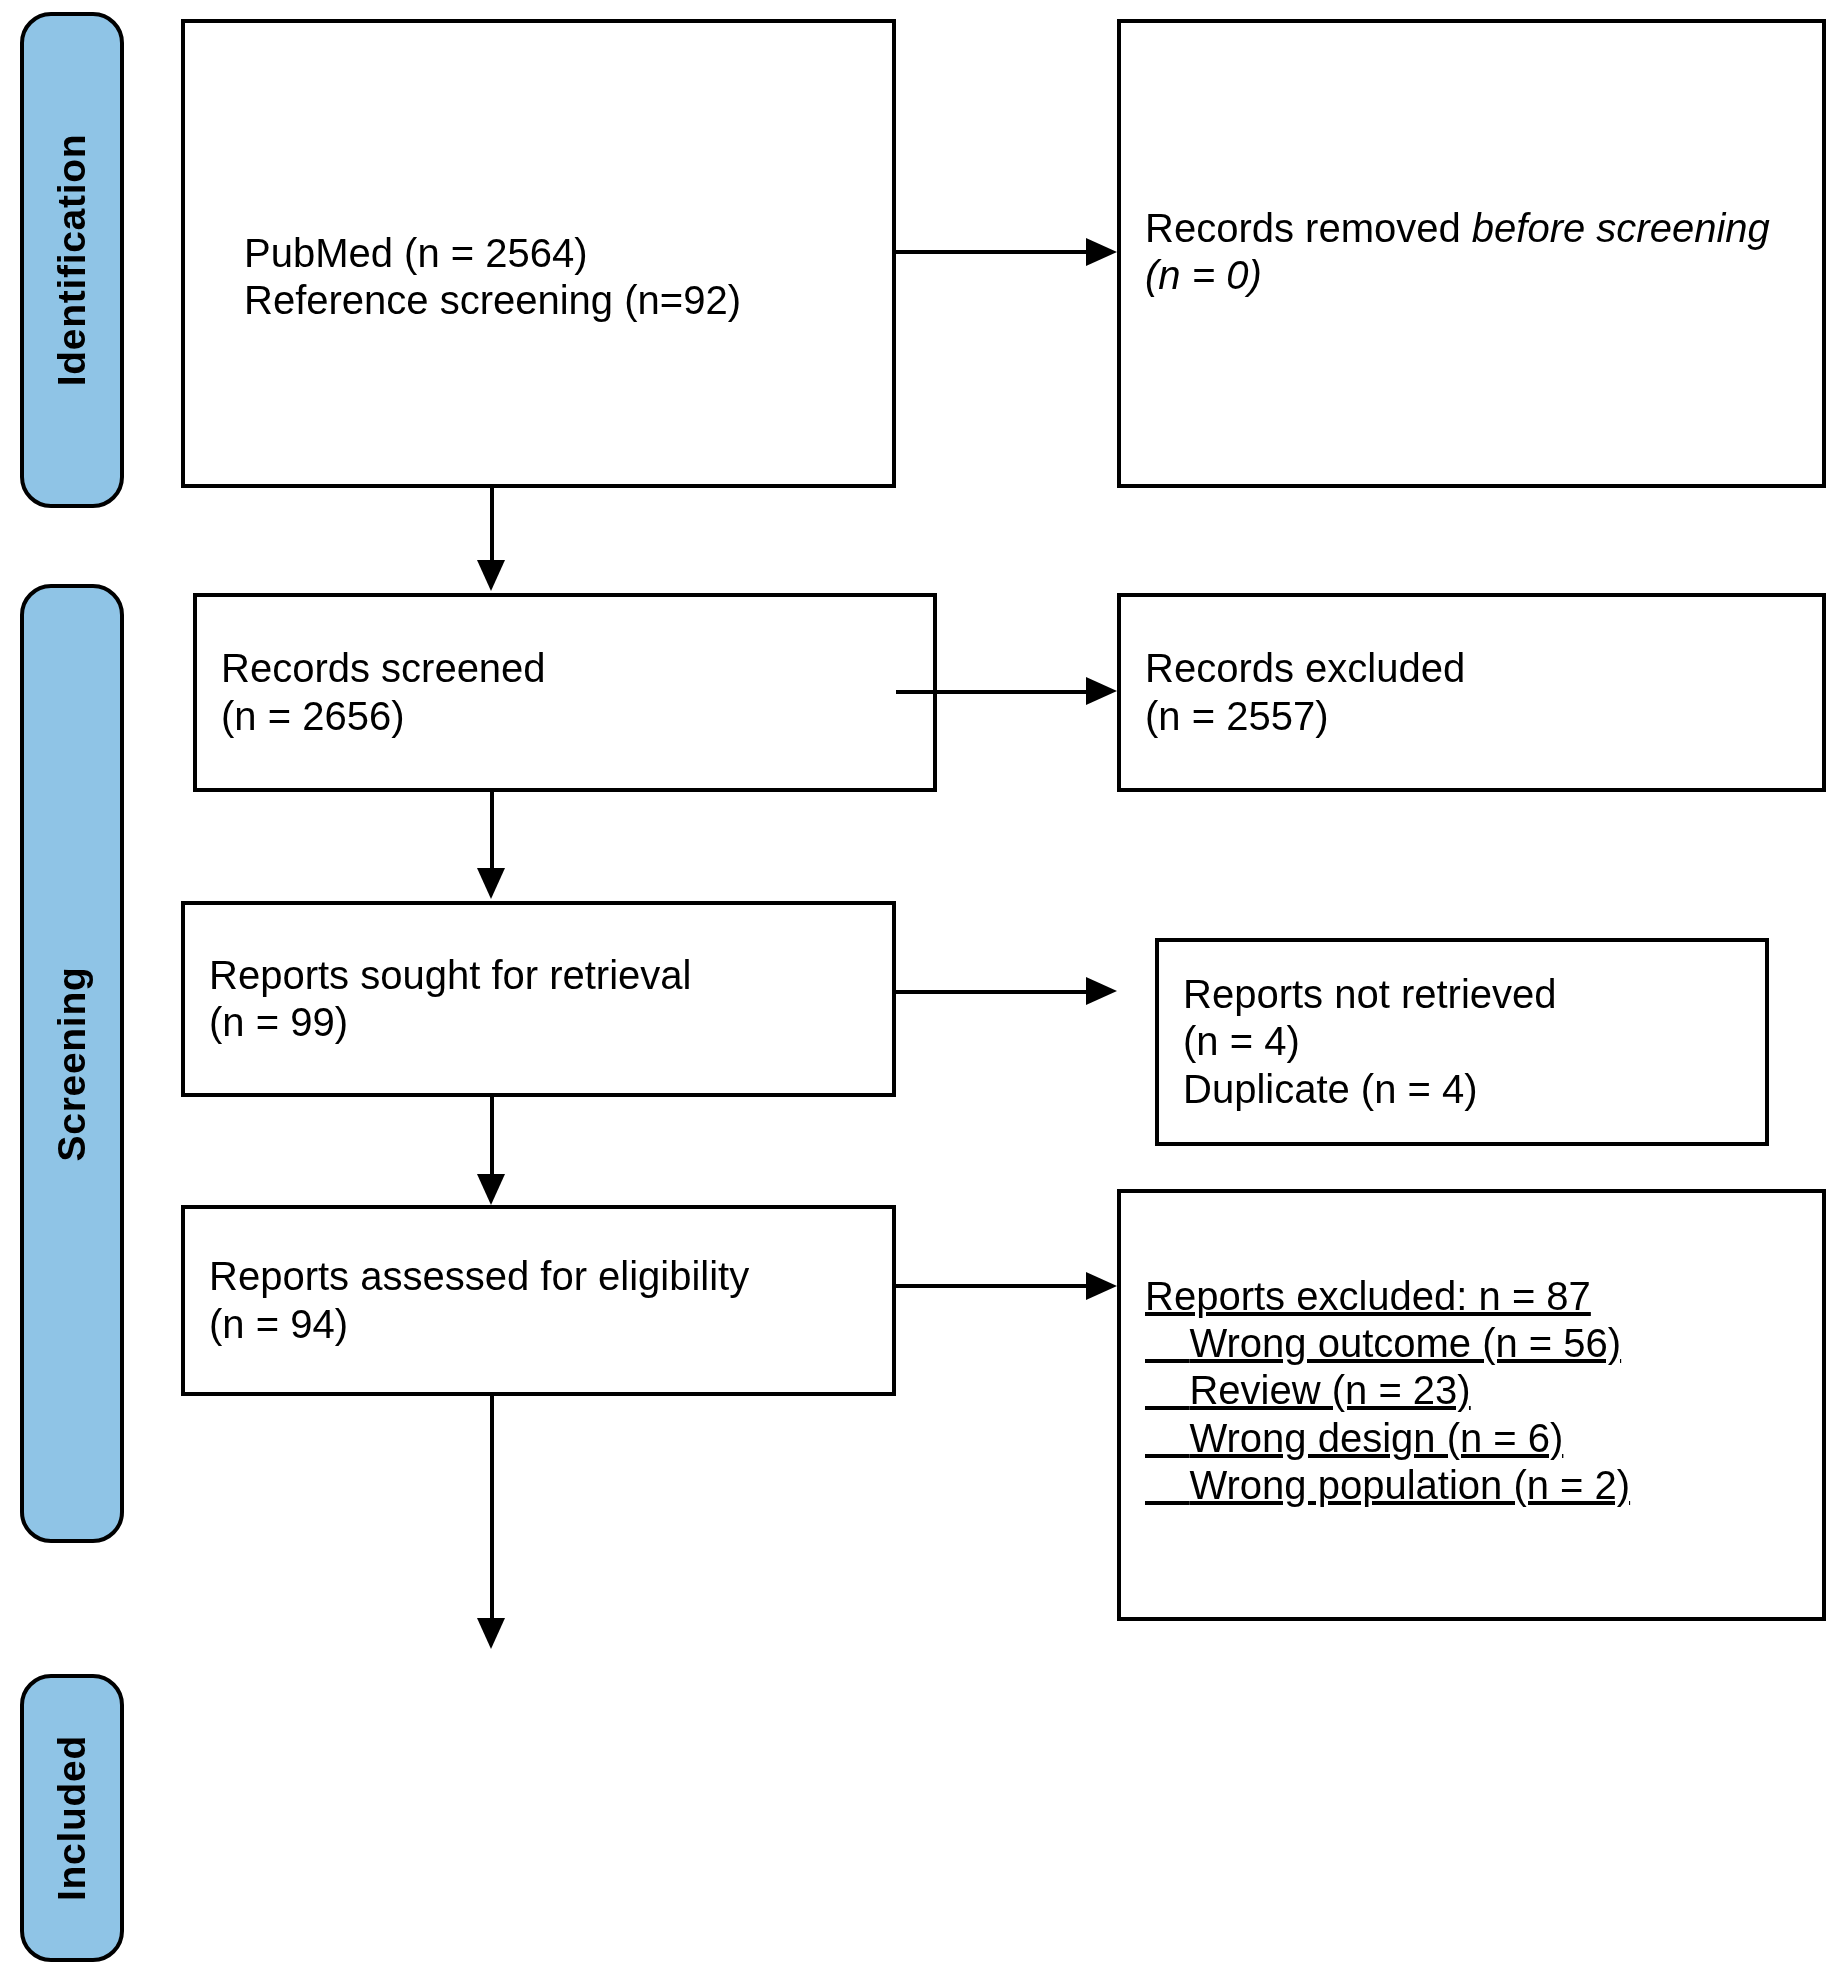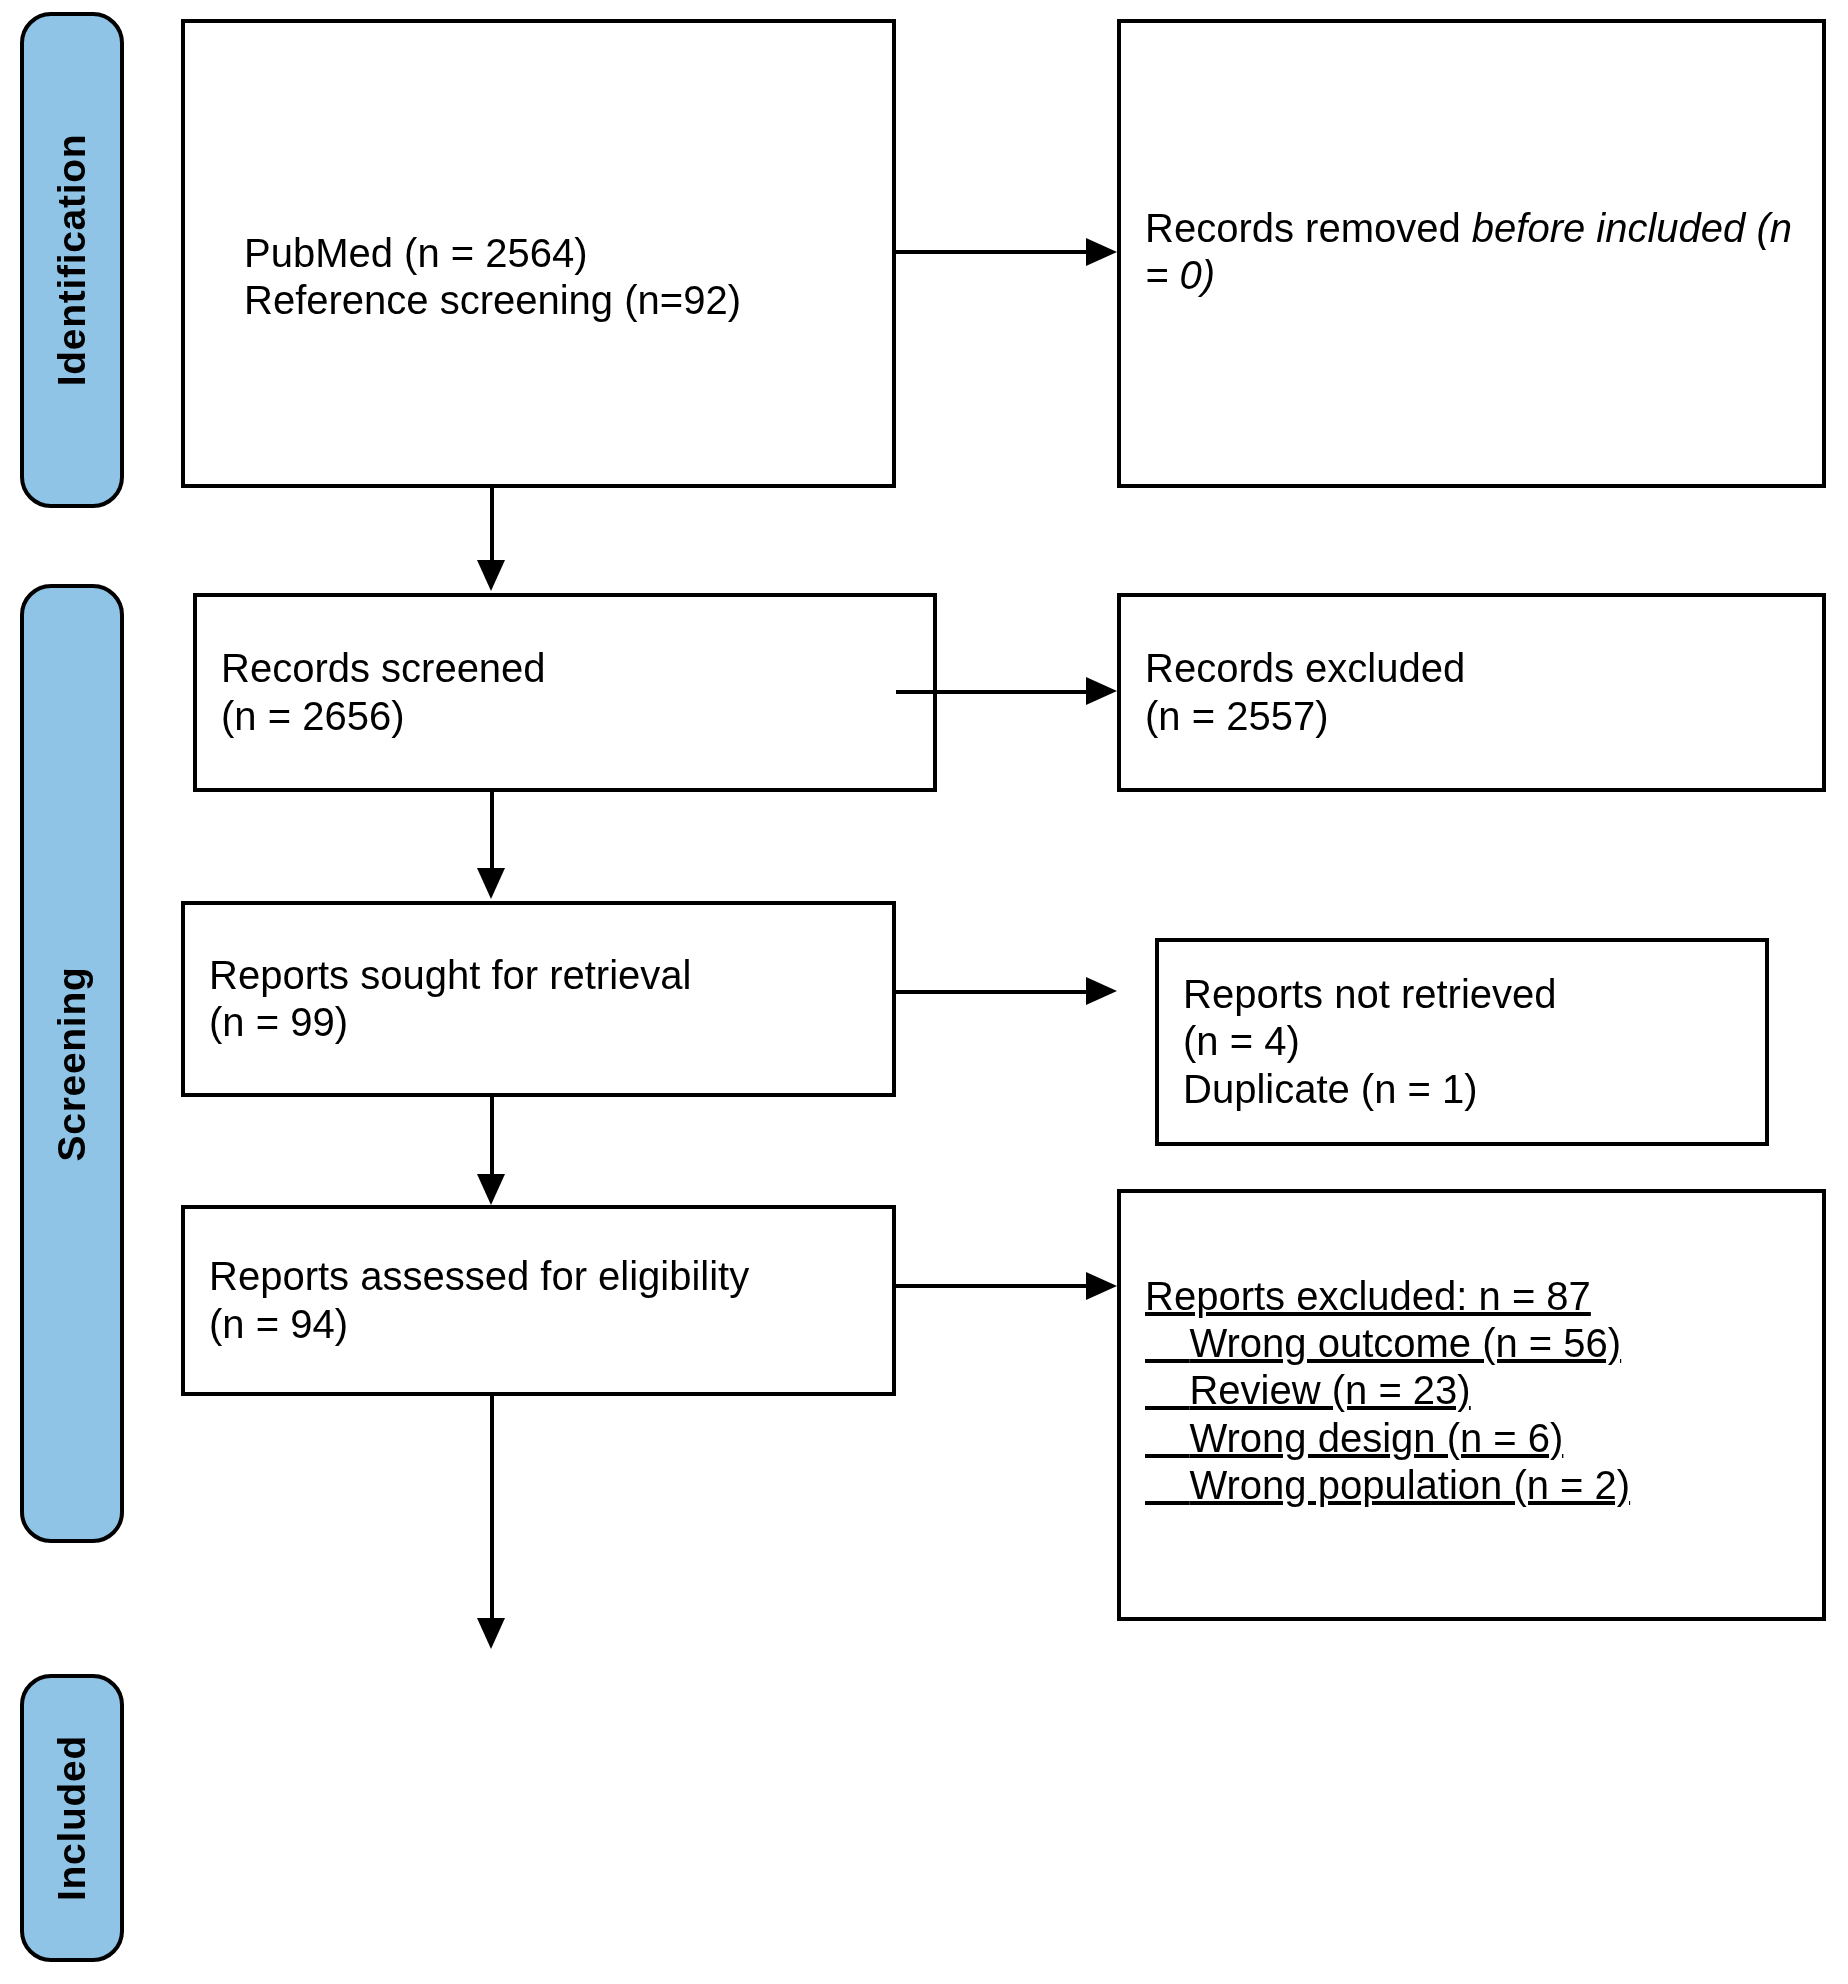--- a/index.html
+++ b/index.html
@@ -87,21 +87,21 @@
 
   <div class="pill" style="left:20px;top:1674px;width:104px;height:288px;">
     <span class="pill-label">Included</span>
   </div>
 
   <div class="fbox" style="left:181px;top:19px;width:715px;height:469px;">
     <div class="txt"><br><span style="padding-left:35px;display:inline-block;">PubMed (n = 2564)</span><br><span style="padding-left:35px;display:inline-block;">Reference screening (n=92)</span></div>
   </div>
 
   <div class="fbox" style="left:1117px;top:19px;width:709px;height:469px;align-items:flex-start;">
-    <div class="txt" style="padding-top:182px;"><span>Records removed </span><span class="ital">before included</span><span class="ital"> (n = 0)</span></div>
+    <div class="txt" style="padding-top:182px;"><span>Records removed </span><span class="ital">before screening</span><span class="ital"> (n = 0)</span></div>
   </div>
 
   <div class="vline" style="left:490px;top:488px;height:74px;"></div>
   <div class="arrow-down" style="left:477px;top:560px;"></div>
 
   <div class="hline" style="left:896px;top:250px;width:194px;"></div>
   <div class="arrow-right" style="left:1086px;top:238px;"></div>
 
   <div class="fbox" style="left:193px;top:593px;width:744px;height:199px;">
     <div class="txt"><span>Records screened</span><br><span>(n = 2656)</span></div>
@@ -115,21 +115,21 @@
   <div class="arrow-right" style="left:1086px;top:677px;"></div>
 
   <div class="vline" style="left:490px;top:792px;height:78px;"></div>
   <div class="arrow-down" style="left:477px;top:868px;"></div>
 
   <div class="fbox" style="left:181px;top:901px;width:715px;height:196px;">
     <div class="txt"><span>Reports sought for retrieval</span><br><span>(n = 99)</span></div>
   </div>
 
   <div class="fbox" style="left:1155px;top:891px;width:614px;height:208px;margin-top:47px;">
-    <div class="txt"><span>Reports not retrieved</span><br><span>(n = 4)</span><br><span>Duplicate (n = 1)</span></div>
+    <div class="txt"><span>Reports not retrieved</span><br><span>(n = 4)</span><br><span>Duplicate (n = 4)</span></div>
   </div>
 
   <div class="hline" style="left:896px;top:990px;width:194px;"></div>
   <div class="arrow-right" style="left:1086px;top:977px;"></div>
 
   <div class="vline" style="left:490px;top:1096px;height:79px;"></div>
   <div class="arrow-down" style="left:477px;top:1174px;"></div>
 
   <div class="fbox" style="left:181px;top:1205px;width:715px;height:191px;">
     <div class="txt"><span>Reports assessed for eligibility</span><br><span>(n = 94)</span></div>

